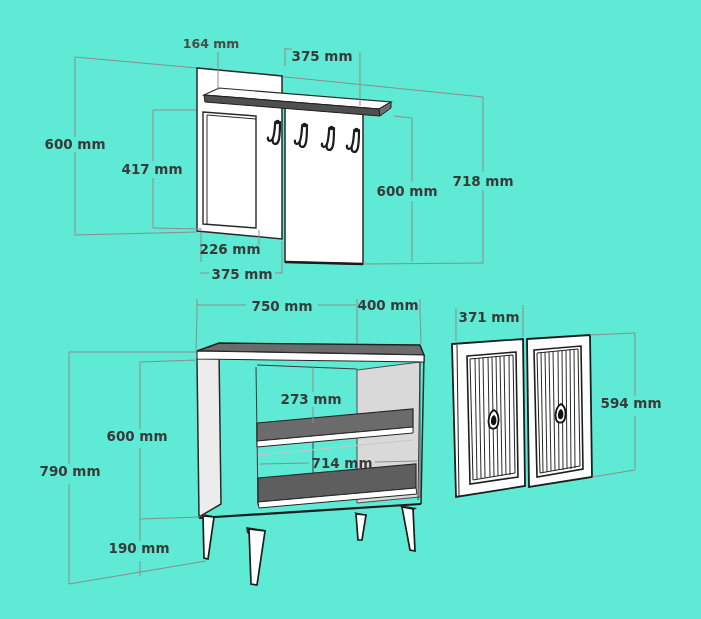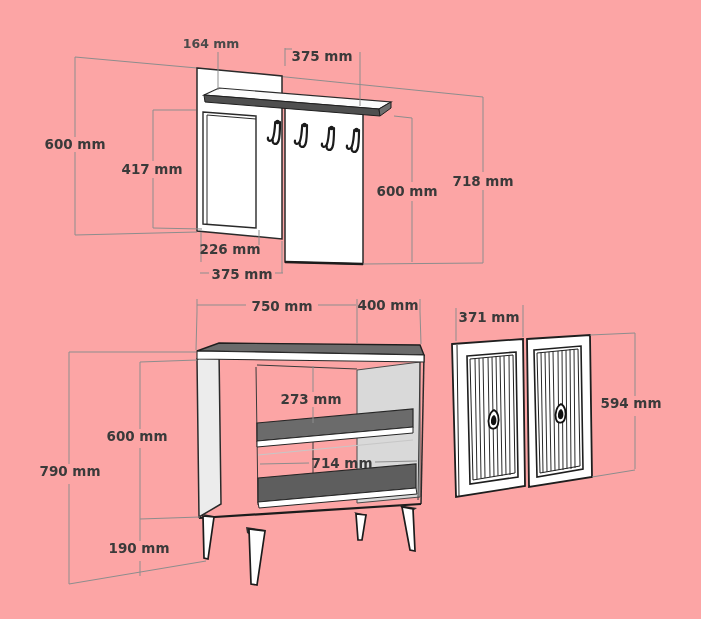--- a/index.html
+++ b/index.html
@@ -1,16 +1,16 @@
 <!DOCTYPE html>
 <html><head>
 <meta charset="utf-8">
 <style>
   html,body{margin:0;padding:0;background:#ffffff;}
-  .canvas{position:relative;width:701px;height:619px;background:#fca5a5;overflow:hidden;
+  .canvas{position:relative;width:701px;height:619px;background:#5eead4;overflow:hidden;
           font-family:"DejaVu Sans","Liberation Sans",sans-serif;}
   svg{position:absolute;left:0;top:0;}
   .dim-label{font-family:"DejaVu Sans","Liberation Sans",sans-serif;
              font-weight:700;font-size:13.5px;fill:#3a3a3a;text-anchor:middle;}
   .dim-label.small{font-size:12.5px;fill:#4a4a4a;}
   .dimline{stroke:#8d8d8d;stroke-width:1;fill:none;}
   .outline{stroke:#2a2a2a;stroke-width:1.5;fill:none;}
   .thin{stroke:#3a3a3a;stroke-width:1;fill:none;}
   .faint{stroke:#c7c7c7;stroke-width:1;fill:none;}
 </style>

